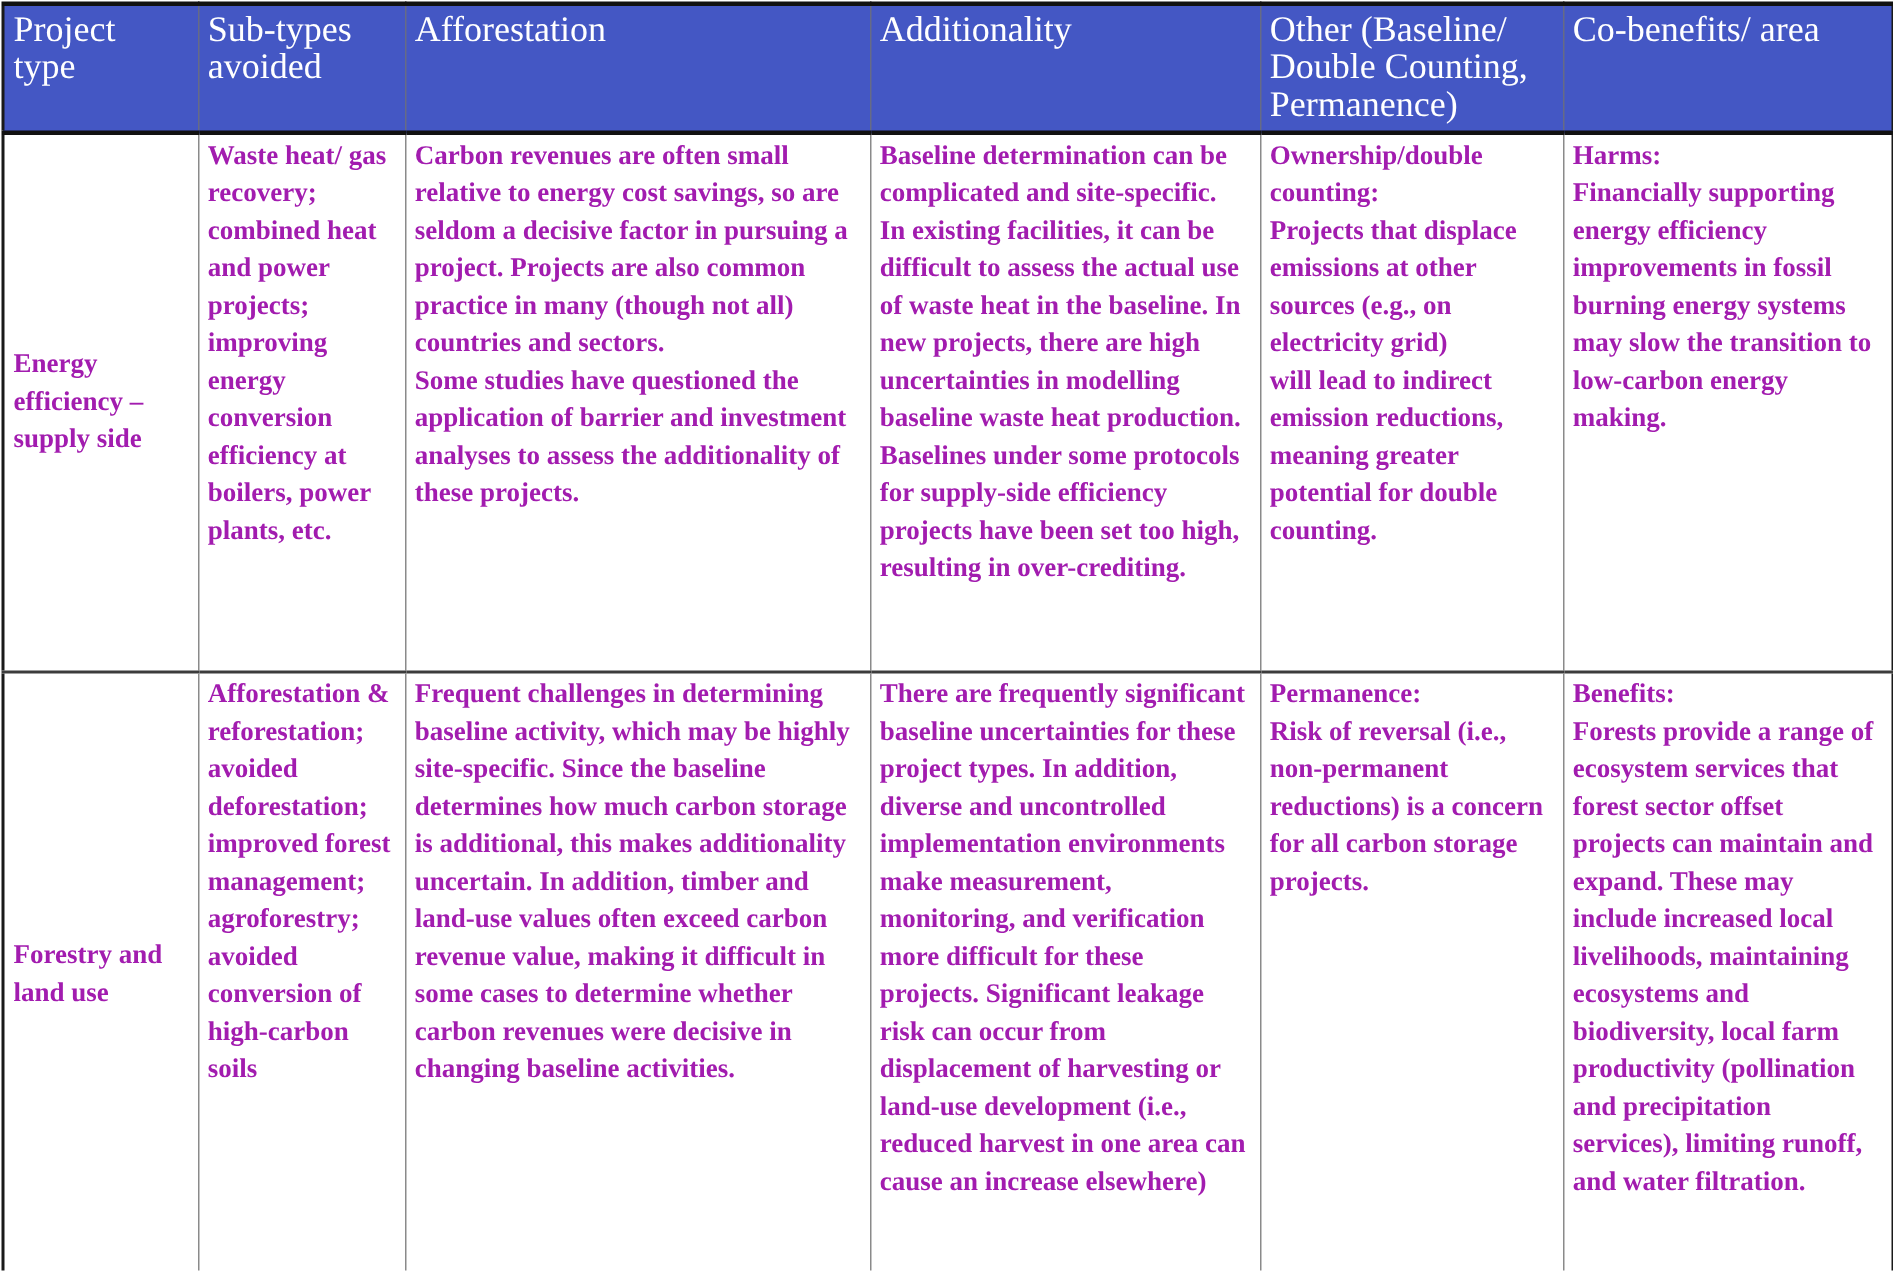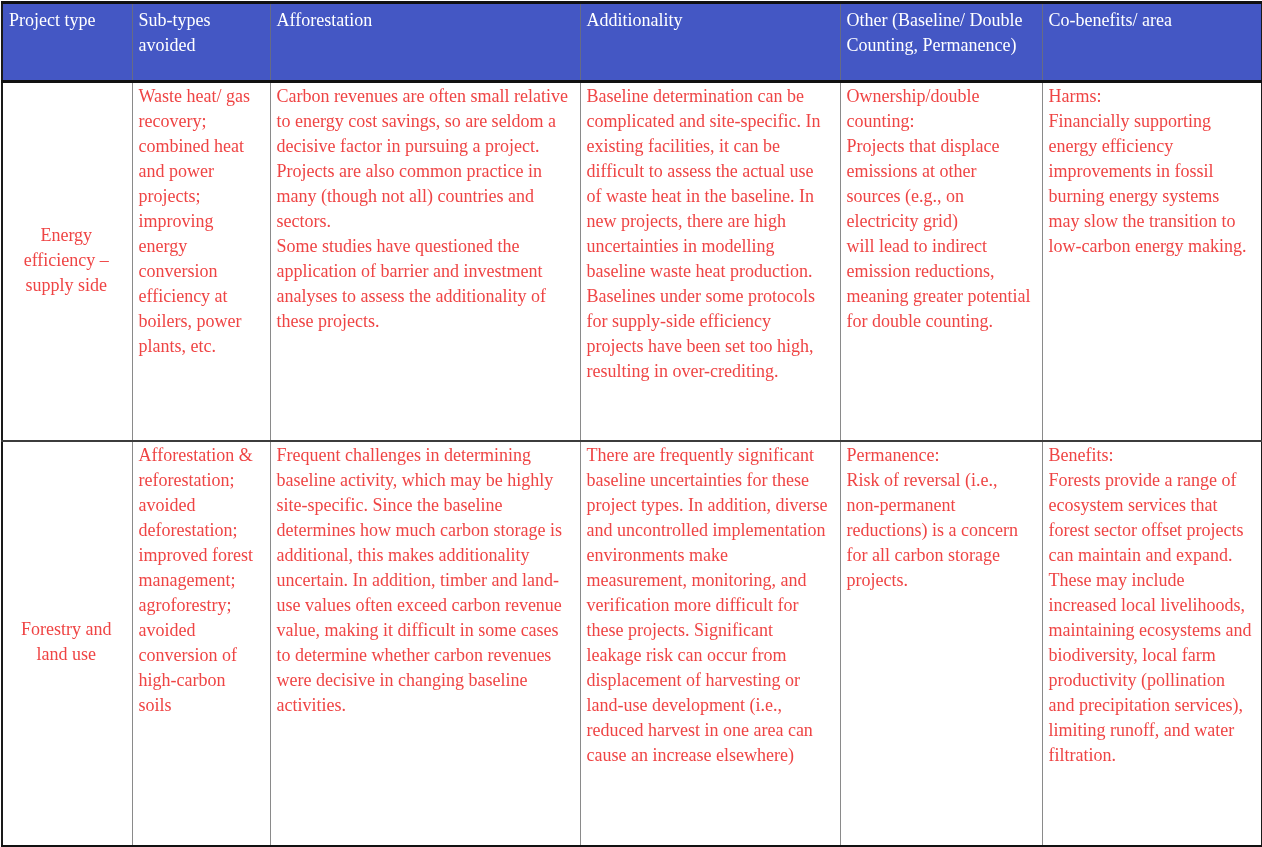--- a/index.html
+++ b/index.html
@@ -23,44 +23,45 @@
     border-right: 2px solid #1a1a1a;
     border-top: 3px solid #111111;
     border-bottom: 3px solid #111111;
   }
   th.hdr {
     background: #4457C4;
     color: #ffffff;
     font-weight: normal;
     text-align: left;
     vertical-align: top;
-    font-size: 18px;
+    font-size: 24px;
     line-height: 25px;
     padding: 4px 8px 4px 6px;
     height: 68px;
     border-left: 1px solid #666b85;
     border-right: 1px solid #666b85;
     border-bottom: 3px solid #111111;
     box-sizing: content-box;
   }
   td.cell {
     vertical-align: top;
-    color: #ef4444;
+    color: #a21caf;
     font-size: 18px;
     line-height: 25px;
     padding: 1px 8px 4px 6px;
     border-left: 1px solid #8a8a8a;
     border-right: 1px solid #8a8a8a;
     white-space: pre-line;
     overflow: hidden;
     box-sizing: content-box;
+    font-weight: bold;
   }
   tr.row-1 td.cell { height: 352px; }
   tr.row-2 td.cell { border-top: 2px solid #3c3c3c; height: 398px; }
-  td.cell.project-type { vertical-align: middle; text-align: center; }
+  td.cell.project-type { vertical-align: middle; }
 </style>
 </head>
 <body>
 
 <div class="page">
   <table class="offsets">
     <colgroup>
       <col style="width:130px">
       <col style="width:138px">
       <col style="width:310px">

